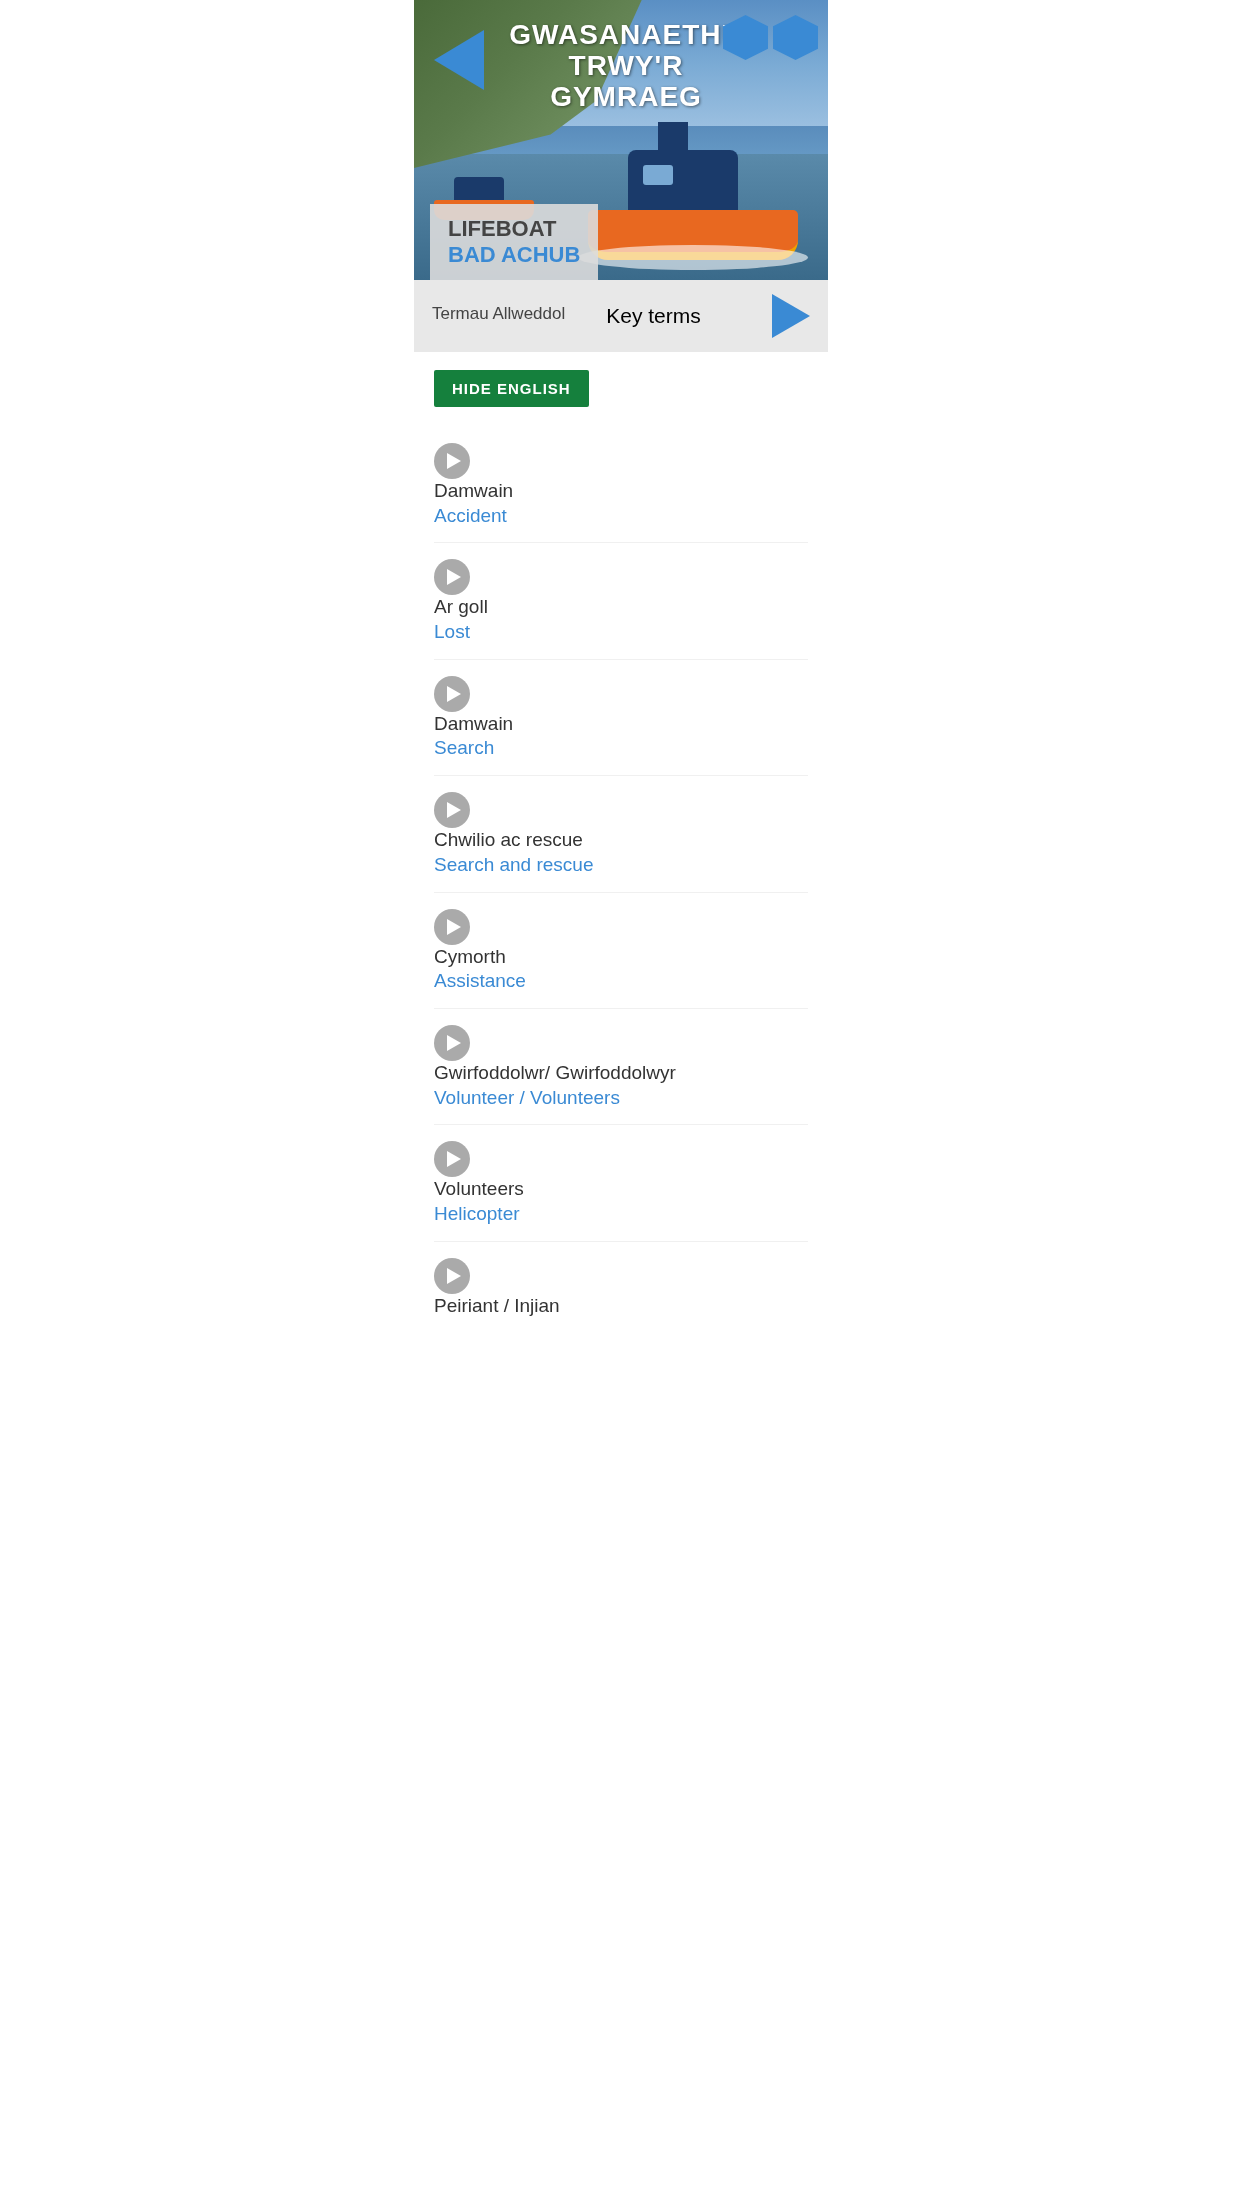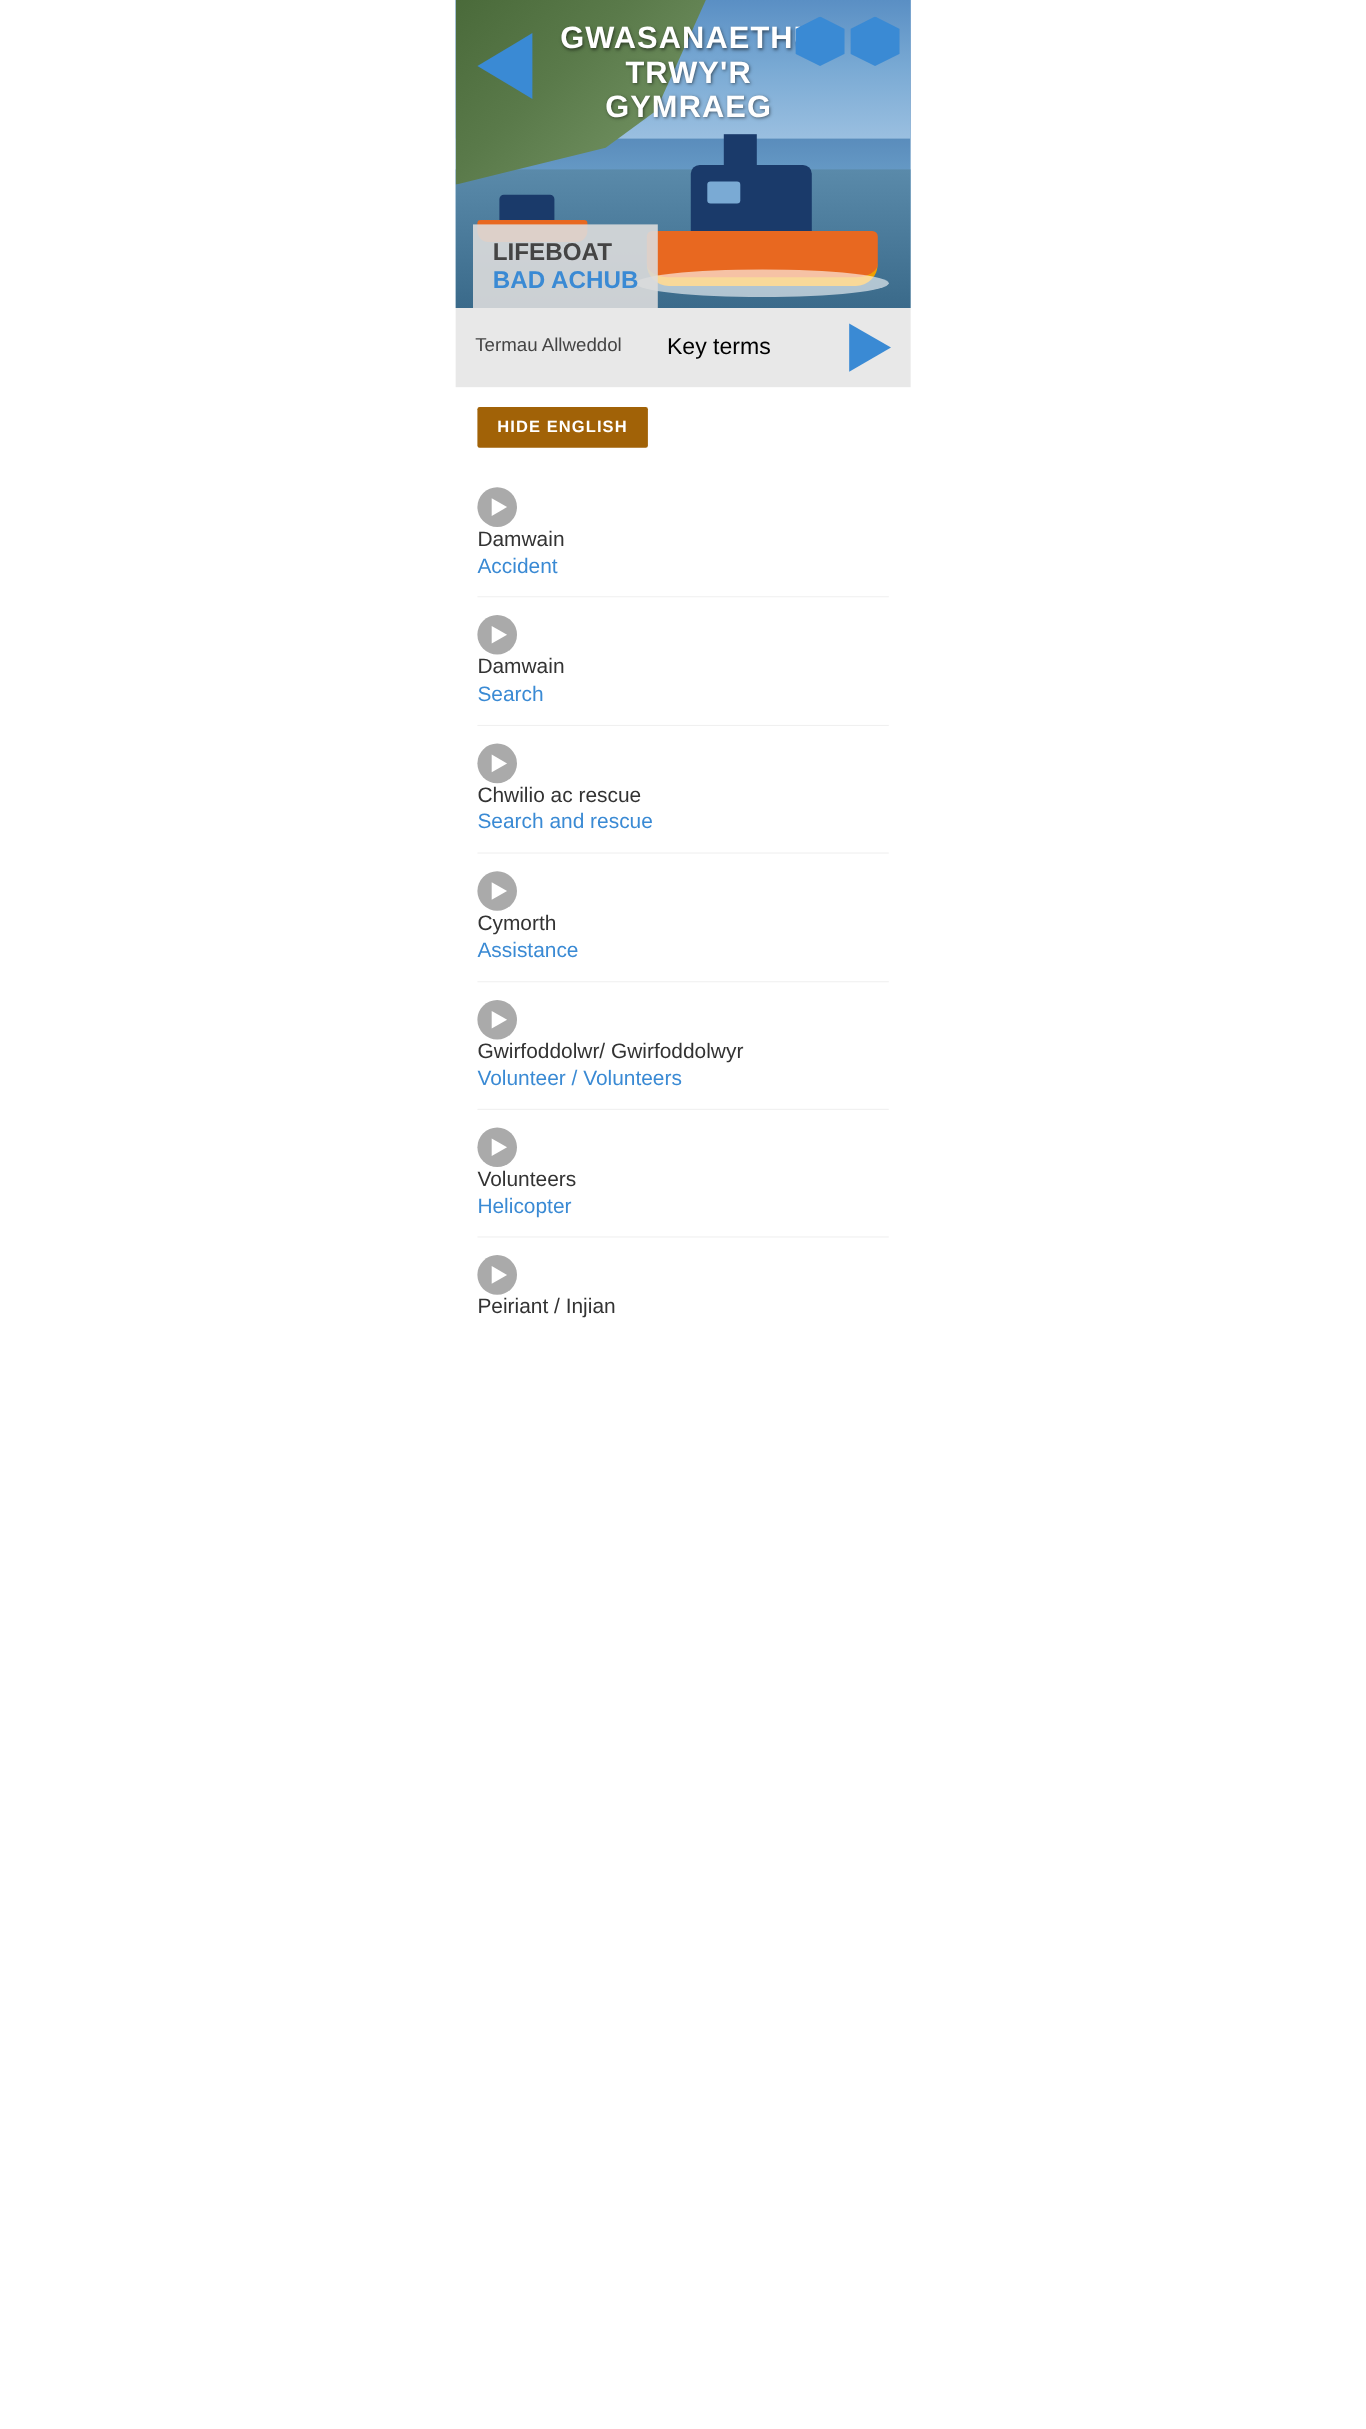--- a/index.html
+++ b/index.html
@@ -253,21 +253,21 @@
       cursor: pointer;
       flex-shrink: 0;
     }
 
     
     .hide-english-section {
       padding: 18px 20px 10px 20px;
     }
 
     .hide-english-btn {
-      background: #a16207;
+      background: #15803d;
       color: #ffffff;
       border: none;
       padding: 10px 18px;
       font-size: 15px;
       font-weight: bold;
       text-transform: uppercase;
       letter-spacing: 1px;
       cursor: pointer;
       border-radius: 2px;
     }
@@ -407,20 +407,31 @@
         <span class="vocab-english">Accident</span>
       </div>
     </div>
     <div class="vocab-item">
       <div class="play-icon">
         <div class="play-icon-circle">
           <div class="play-icon-triangle"></div>
         </div>
       </div>
       <div class="vocab-text">
+        <span class="vocab-welsh">Ar goll</span>
+        <span class="vocab-english">Lost</span>
+      </div>
+    </div>
+    <div class="vocab-item">
+      <div class="play-icon">
+        <div class="play-icon-circle">
+          <div class="play-icon-triangle"></div>
+        </div>
+      </div>
+      <div class="vocab-text">
         <span class="vocab-welsh">Damwain</span>
         <span class="vocab-english">Search</span>
       </div>
     </div>
     <div class="vocab-item">
       <div class="play-icon">
         <div class="play-icon-circle">
           <div class="play-icon-triangle"></div>
         </div>
       </div>

